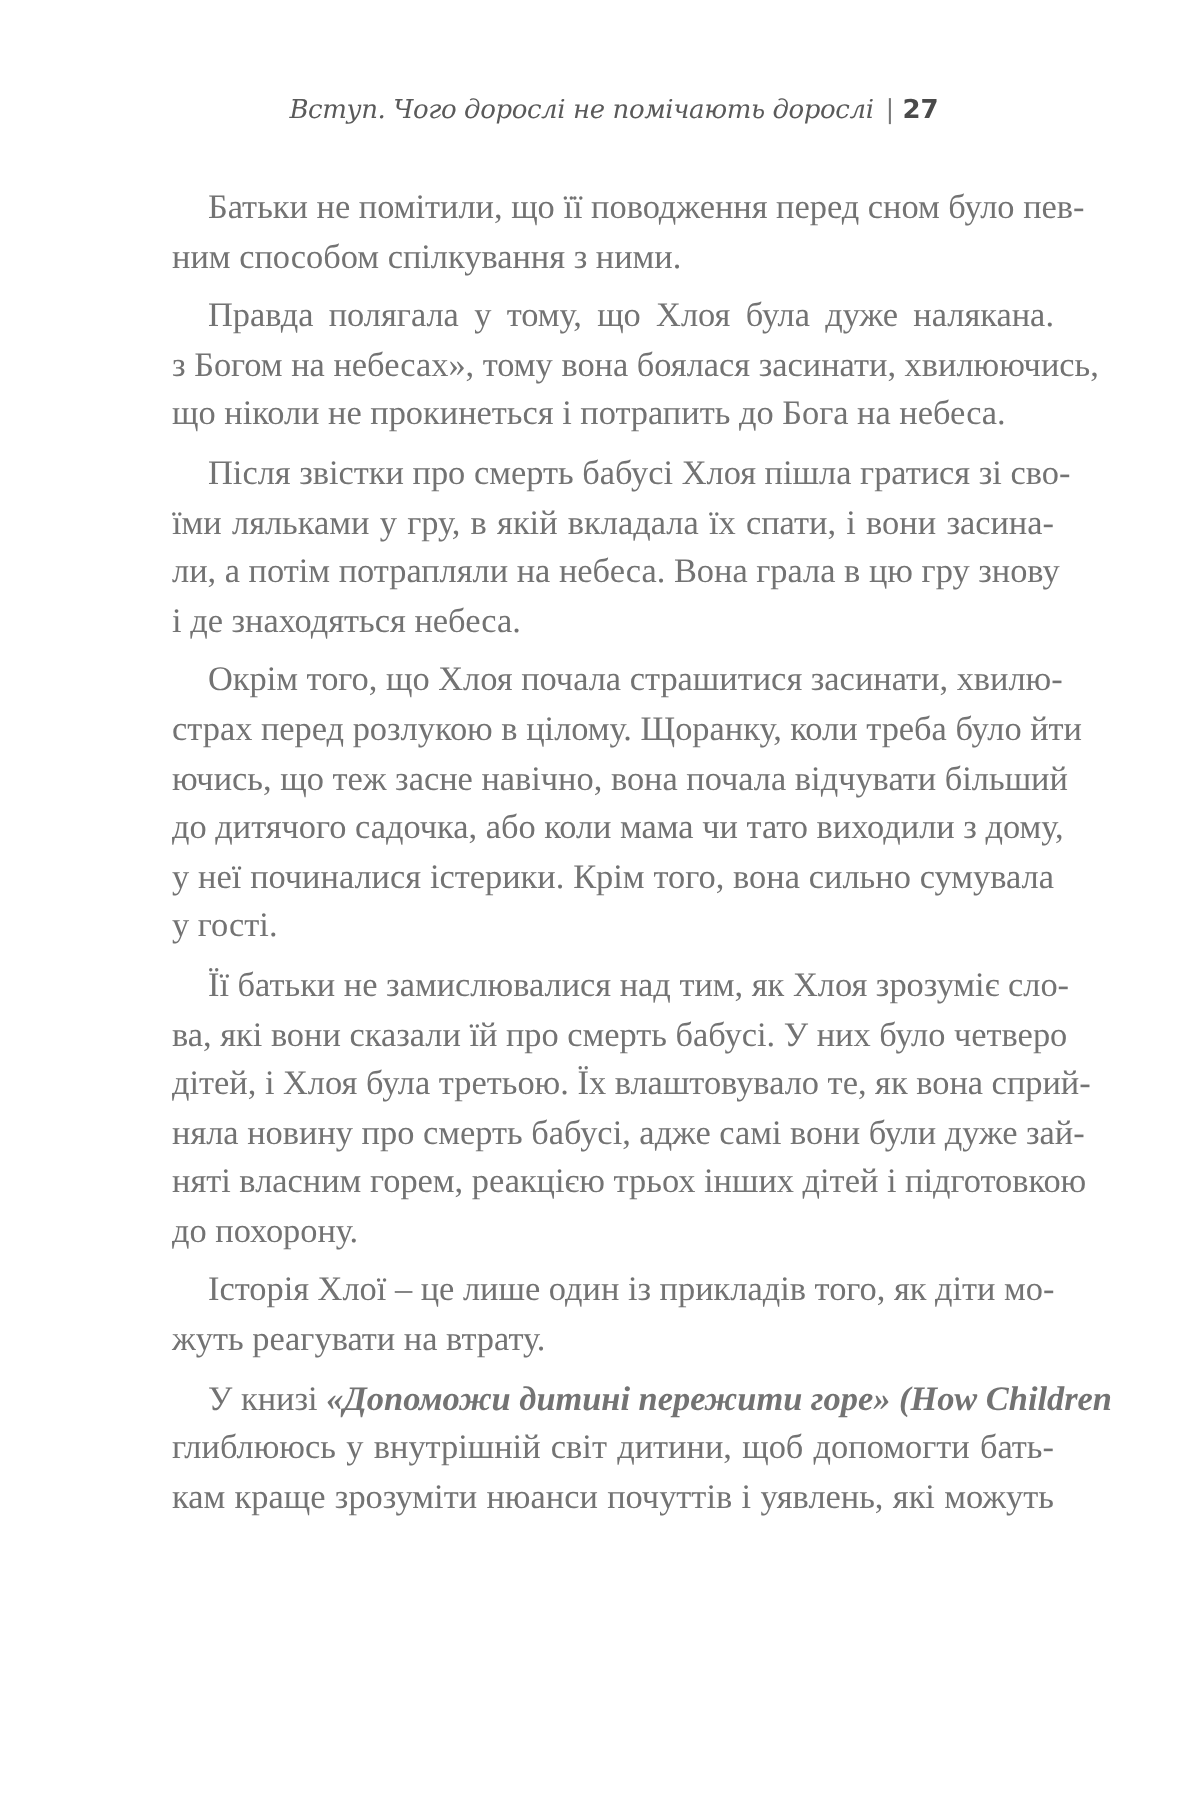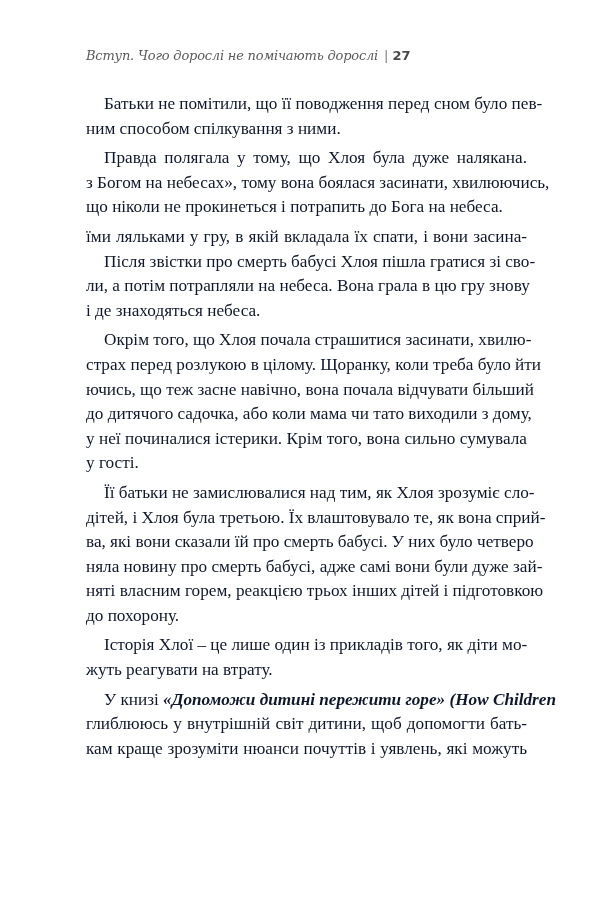--- a/index.html
+++ b/index.html
@@ -8,39 +8,39 @@
       background: #ffffff;
       position: relative;
     }
     .page {
       position: absolute; left: 0; top: 0; width: 600px; height: 900px;
       background: #ffffff;
     }
     .running-head {
       position: absolute;
       top: 48px; left: 86px; width: 442px;
-      text-align: left;
+      text-align: center;
       font-family: "DejaVu Serif", serif;
       font-size: 13px;
       color: #5a5a5a;
       white-space: nowrap;
     }
     .running-head .title { font-style: italic; letter-spacing: -0.2px; }
     .running-head .sep { margin: 0 4px 0 6px; color: #777; }
     .running-head .num {
       font-family: "DejaVu Sans", sans-serif;
       font-weight: bold; font-size: 13px; color: #4a4a4a;
     }
     .body-text {
       position: absolute;
       top: 92px; left: 86px; width: 441px;
       font-family: "Liberation Serif", "DejaVu Serif", serif;
       font-size: 17.2px;
       line-height: 24.6px;
-      color: #0f172a;
+      color: #737373;
     }
     .line {
       display: block;
       white-space: nowrap;
       text-align: justify;
       text-align-last: justify;
       height: 24.6px;
       overflow: visible;
     }
     .line.last { text-align-last: left; }
@@ -64,39 +64,39 @@
       <span class="line last">ним способом спілкування з ними.</span>
     </div>
 
     <div class="para">
       <span class="line indent">Правда полягала у тому, що Хлоя була дуже налякана.</span>
       <span class="line">з Богом на небесах», тому вона боялася засинати, хвилюючись,</span>
       <span class="line last">що ніколи не прокинеться і потрапить до Бога на небеса.</span>
     </div>
 
     <div class="para">
+      <span class="line indent">Після звістки про смерть бабусі Хлоя пішла гратися зі сво-</span>
       <span class="line">їми ляльками у гру, в якій вкладала їх спати, і вони засина-</span>
-      <span class="line indent">Після звістки про смерть бабусі Хлоя пішла гратися зі сво-</span>
       <span class="line">ли, а потім потрапляли на небеса. Вона грала в цю гру знову</span>
       <span class="line last">і де знаходяться небеса.</span>
     </div>
 
     <div class="para">
       <span class="line indent">Окрім того, що Хлоя почала страшитися засинати, хвилю-</span>
       <span class="line">страх перед розлукою в цілому. Щоранку, коли треба було йти</span>
       <span class="line">ючись, що теж засне навічно, вона почала відчувати більший</span>
       <span class="line">до дитячого садочка, або коли мама чи тато виходили з дому,</span>
       <span class="line">у неї починалися істерики. Крім того, вона сильно сумувала</span>
       <span class="line last">у гості.</span>
     </div>
 
     <div class="para">
       <span class="line indent">Її батьки не замислювалися над тим, як Хлоя зрозуміє сло-</span>
+      <span class="line">ва, які вони сказали їй про смерть бабусі. У них було четверо</span>
       <span class="line">дітей, і Хлоя була третьою. Їх влаштовувало те, як вона сприй-</span>
-      <span class="line">ва, які вони сказали їй про смерть бабусі. У них було четверо</span>
       <span class="line">няла новину про смерть бабусі, адже самі вони були дуже зай-</span>
       <span class="line">няті власним горем, реакцією трьох інших дітей і підготовкою</span>
       <span class="line last">до похорону.</span>
     </div>
 
     <div class="para">
       <span class="line indent">Історія Хлої – це лише один із прикладів того, як діти мо-</span>
       <span class="line last">жуть реагувати на втрату.</span>
     </div>
 

